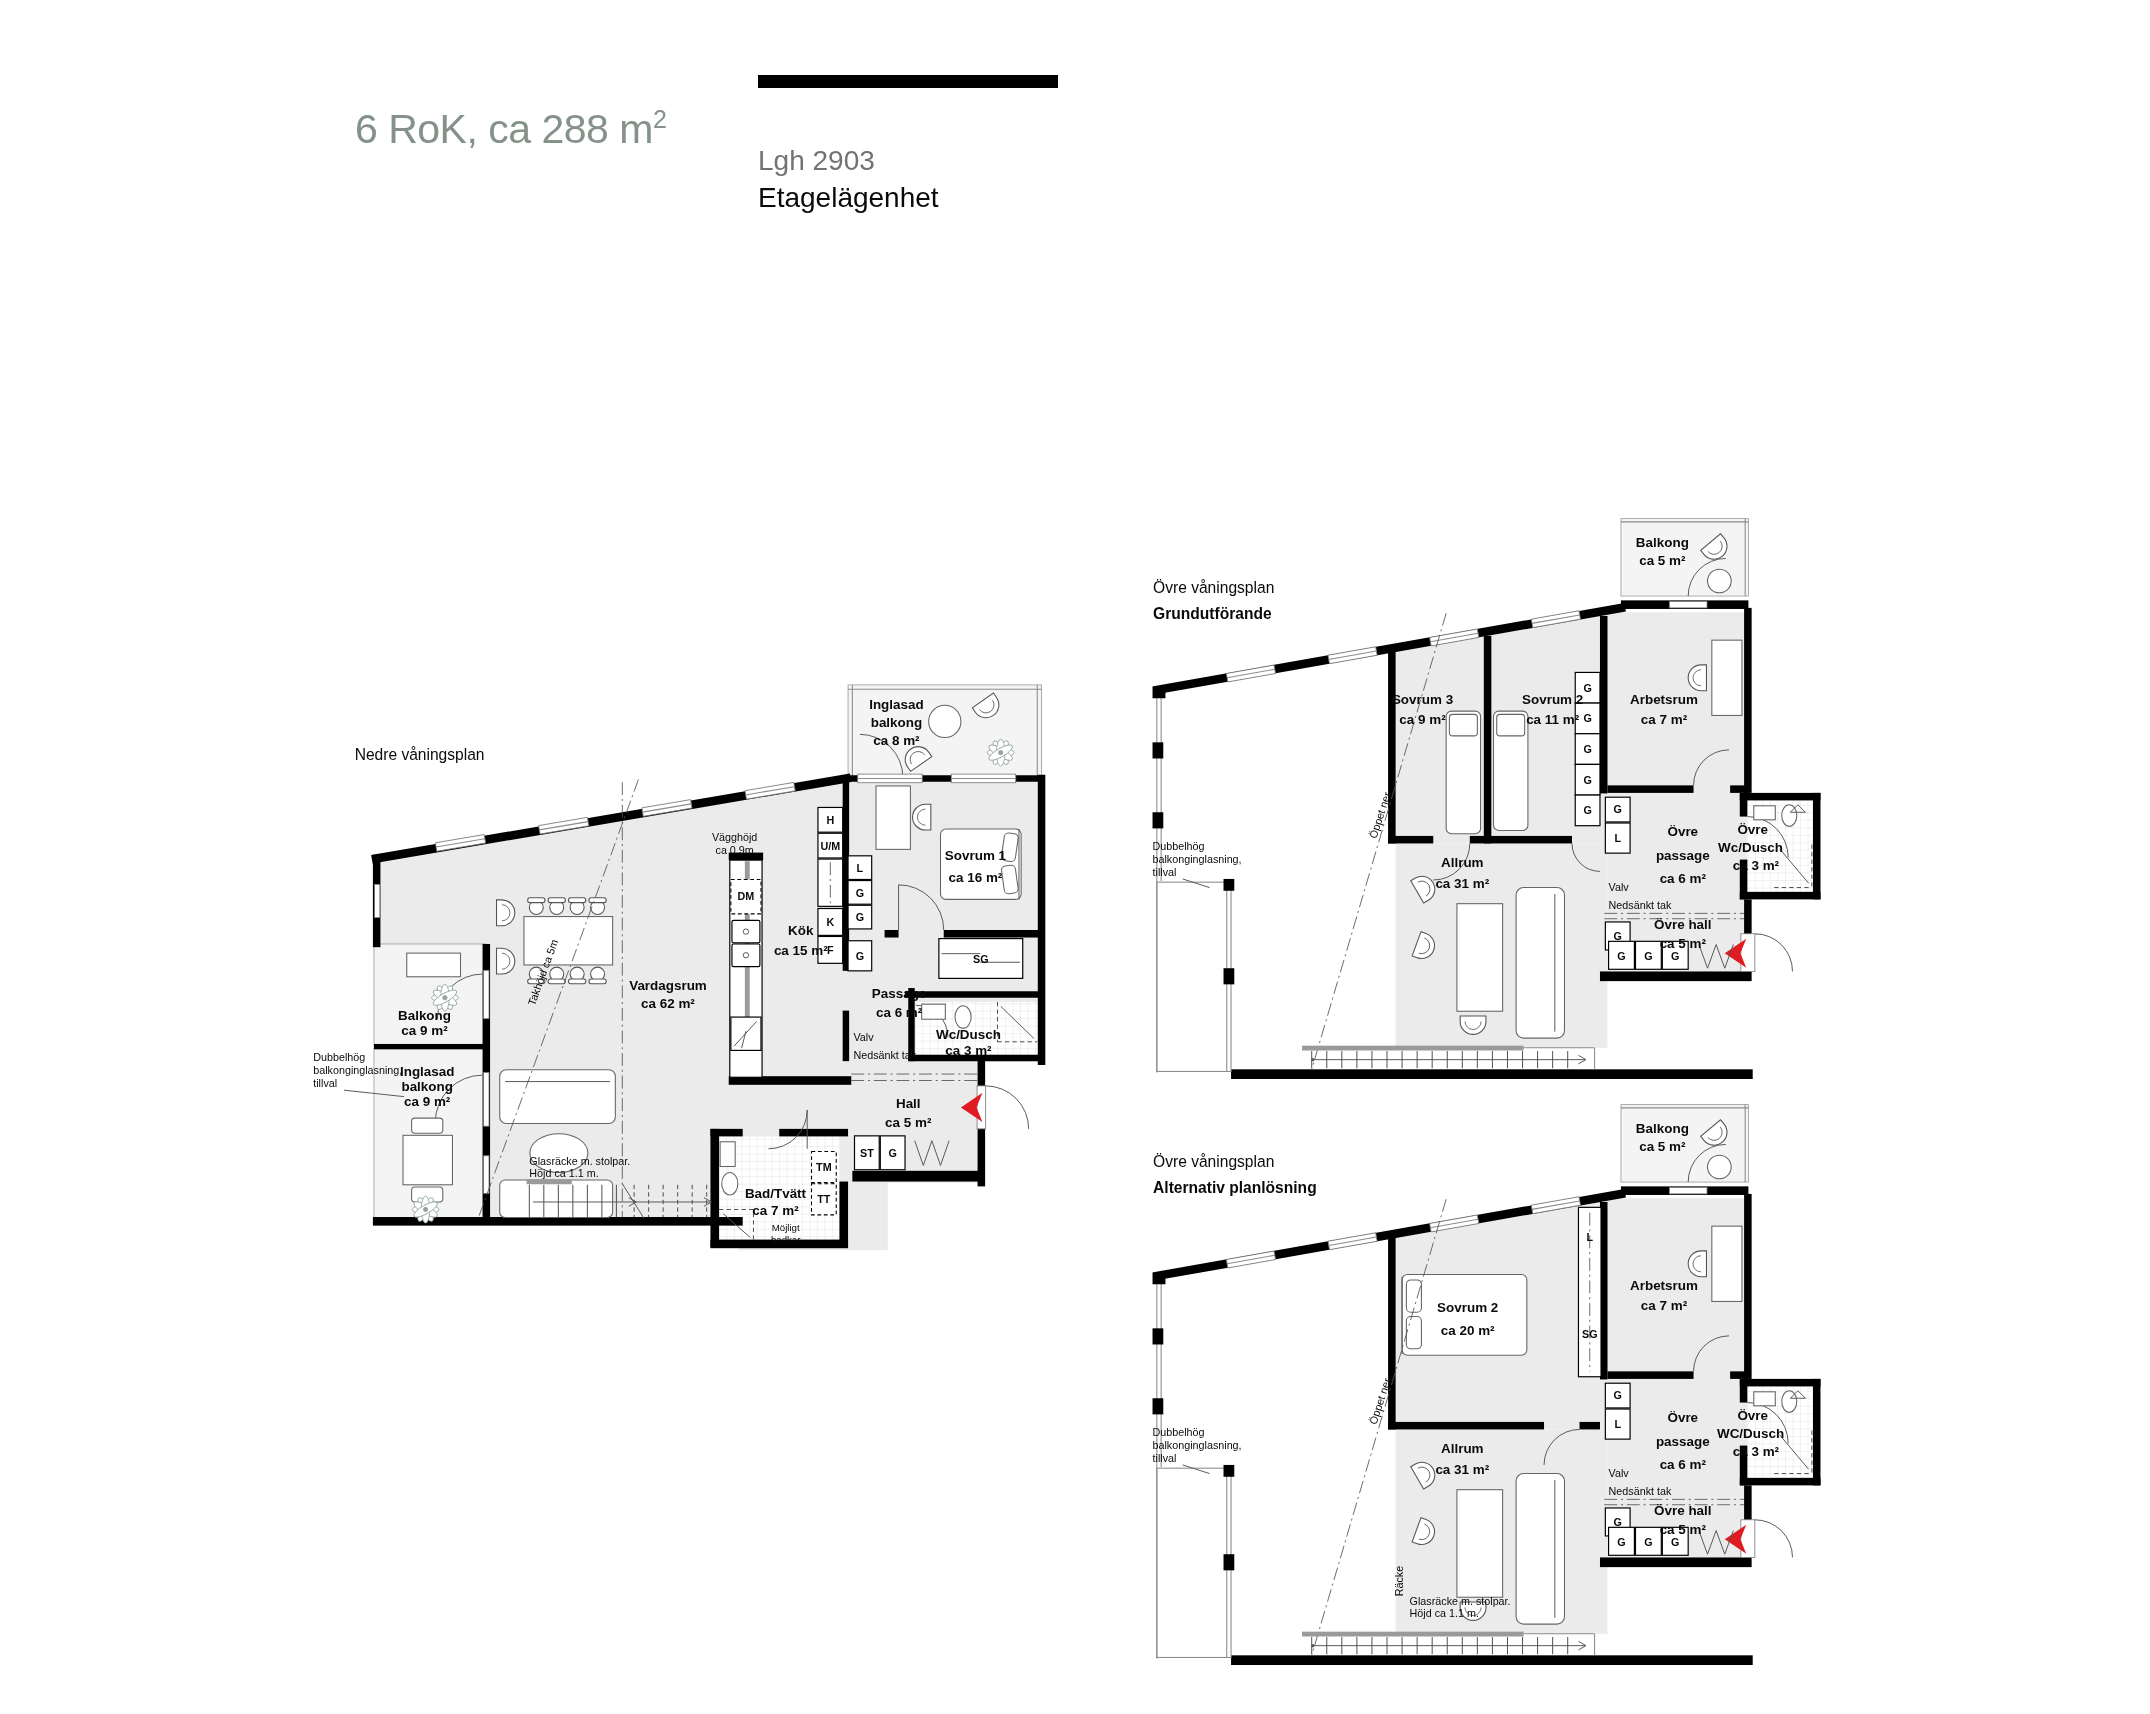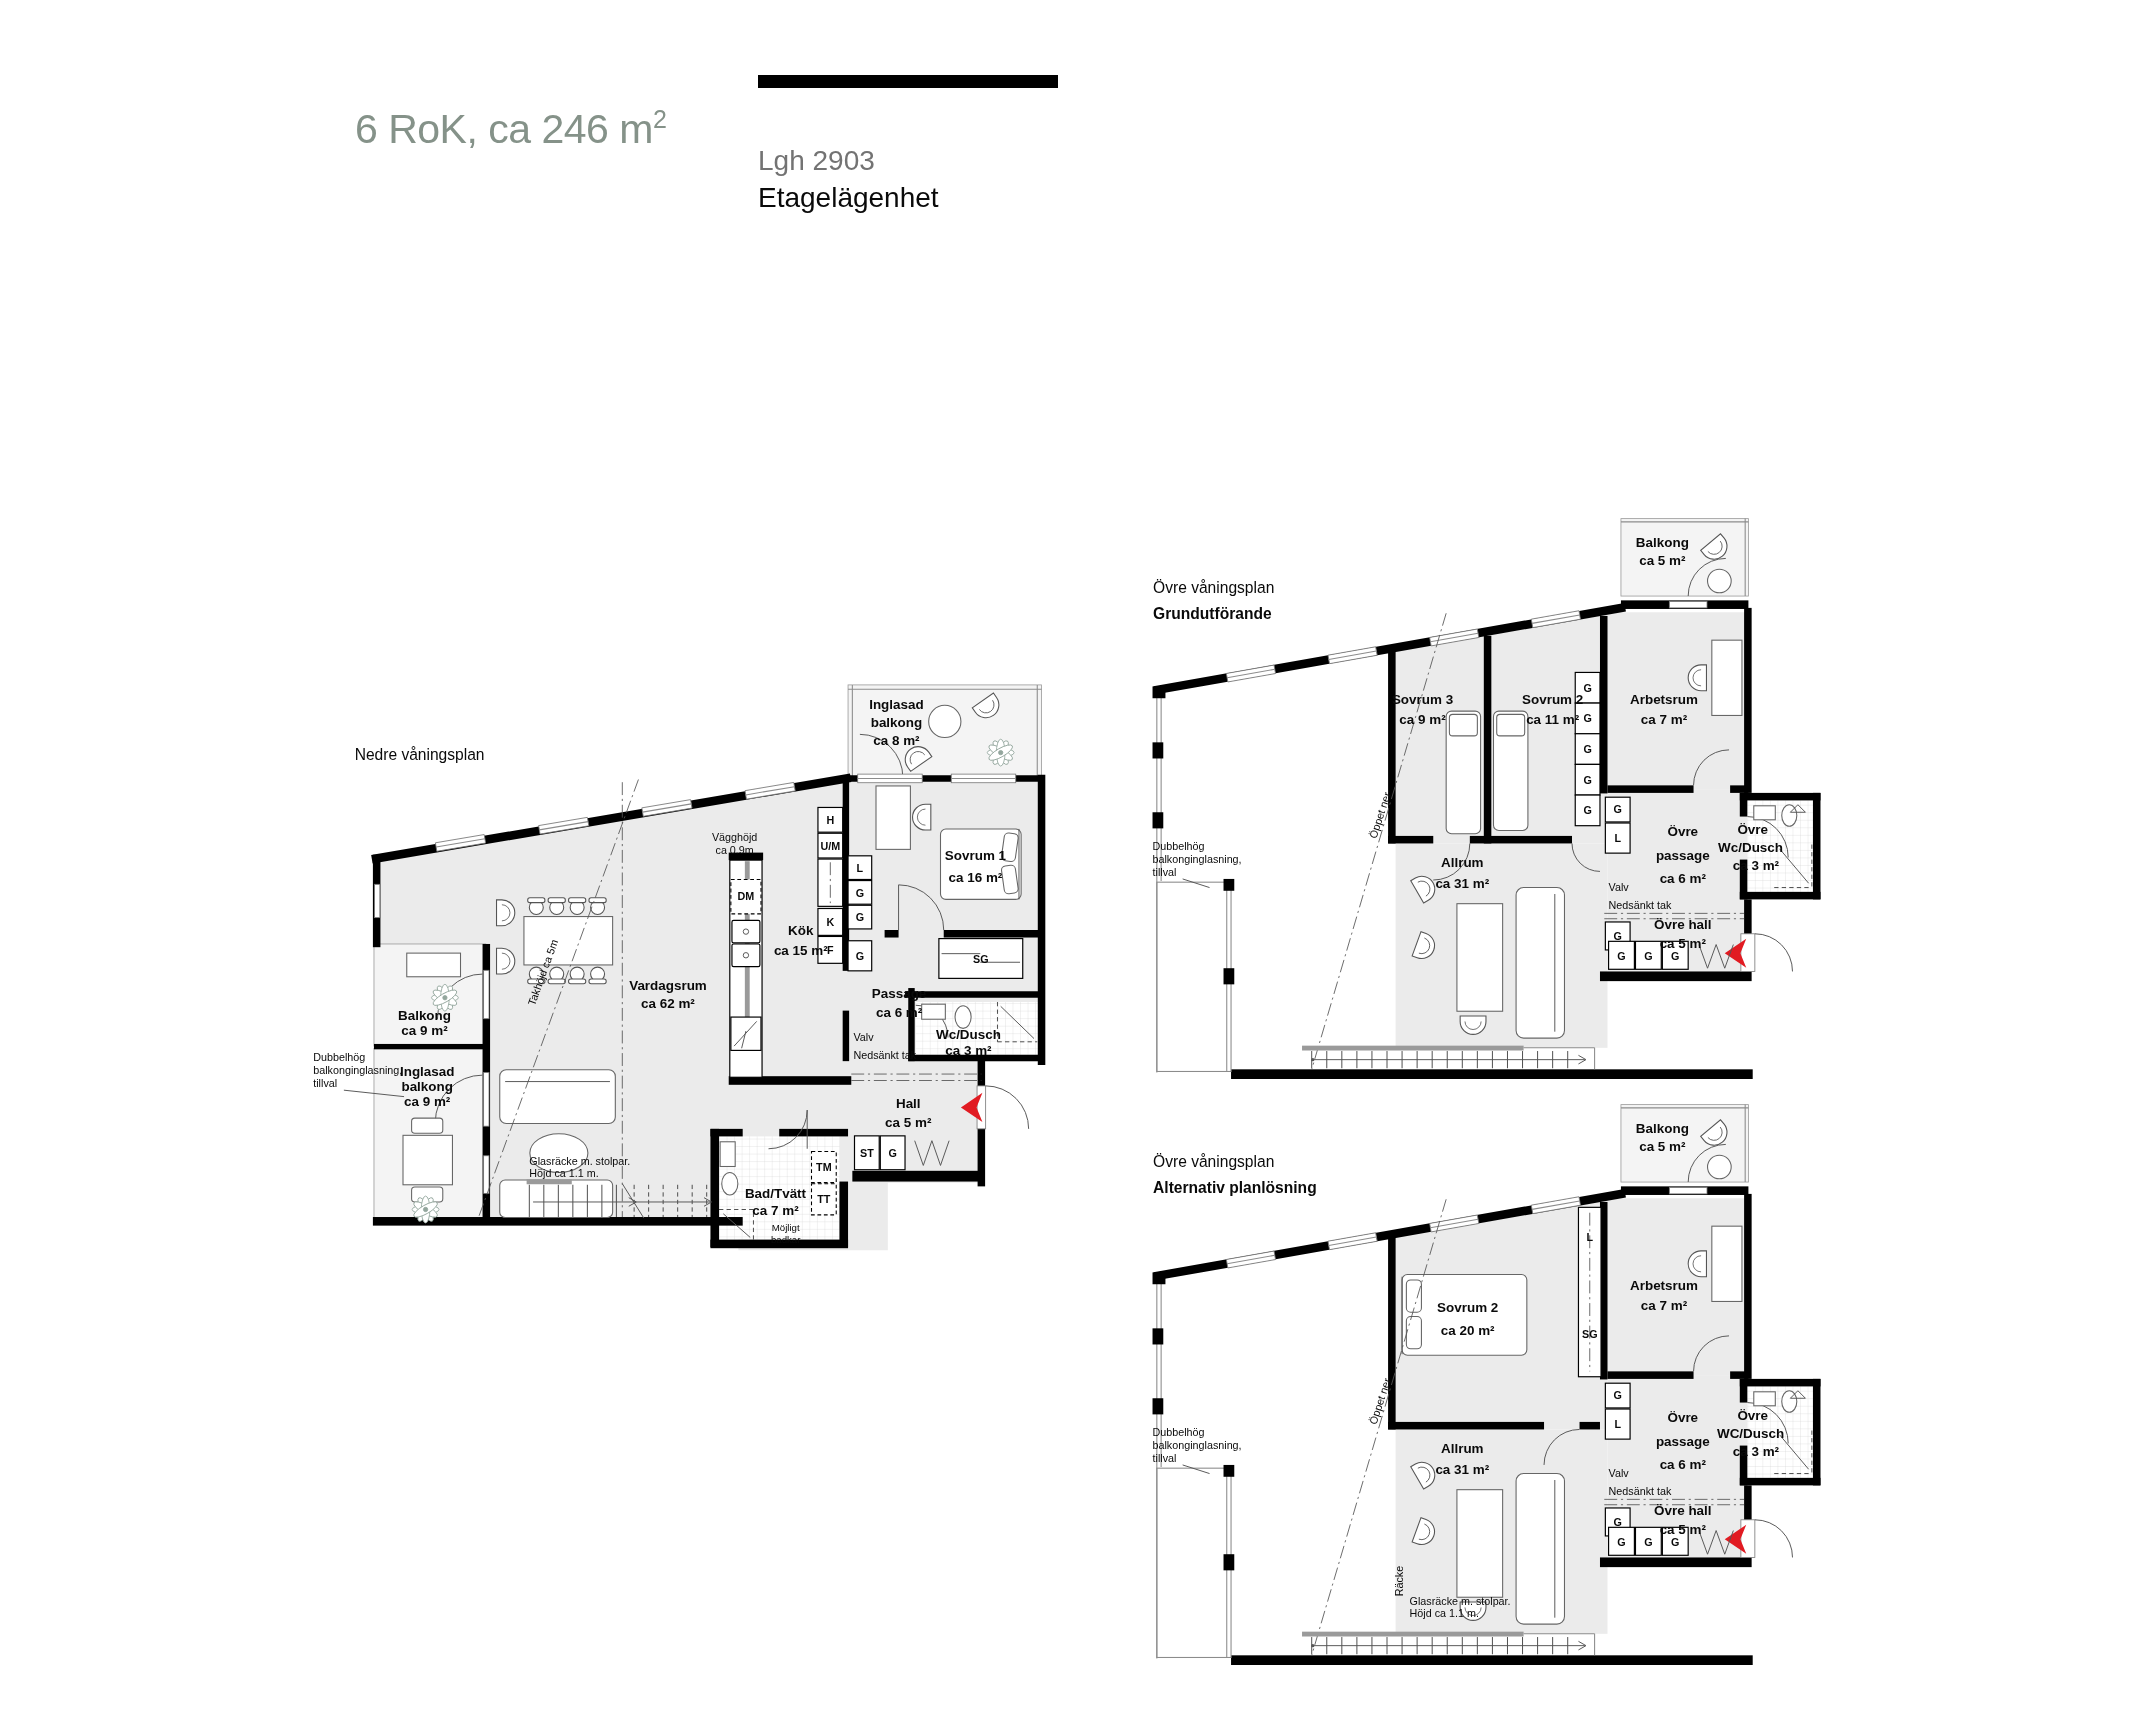--- a/index.html
+++ b/index.html
@@ -67,21 +67,21 @@
         <path d="M-15,6 A15,15 0 1 1 15,6" fill="none" stroke="#555" stroke-width="1.5"></path>
       </g>
       <g id="dchairSym">
         <circle r="13" fill="#fff" stroke="#555" stroke-width="2"></circle>
         <rect x="-16" y="9" width="32" height="9" rx="4" fill="#fff" stroke="#555" stroke-width="2"></rect>
       </g>
       <polygon id="entryArrow" points="0,0 40,-27 29,0 40,27"></polygon>
     </defs>
   </svg>
 
-  <div id="main-title"><span>6 RoK, ca 246 m</span><sup>2</sup></div>
+  <div id="main-title"><span>6 RoK, ca 288 m</span><sup>2</sup></div>
   <div id="header-bar"></div>
   <div id="apt-no">Lgh 2903</div>
   <div id="apt-type">Etagelägenhet</div>
 
   <svg id="planA" class="plan" width="785" height="602" viewBox="0 0 1460 1120">
     <text class="pt" x="120" y="163">Nedre våningsplan</text>
 
     <polygon class="room" points="162,346 1036,198 1398,198 1398,724 1286,724 1286,950 1112,950 1112,1076 834,1076 834,1020 162,1020"></polygon>
 
     <g>

